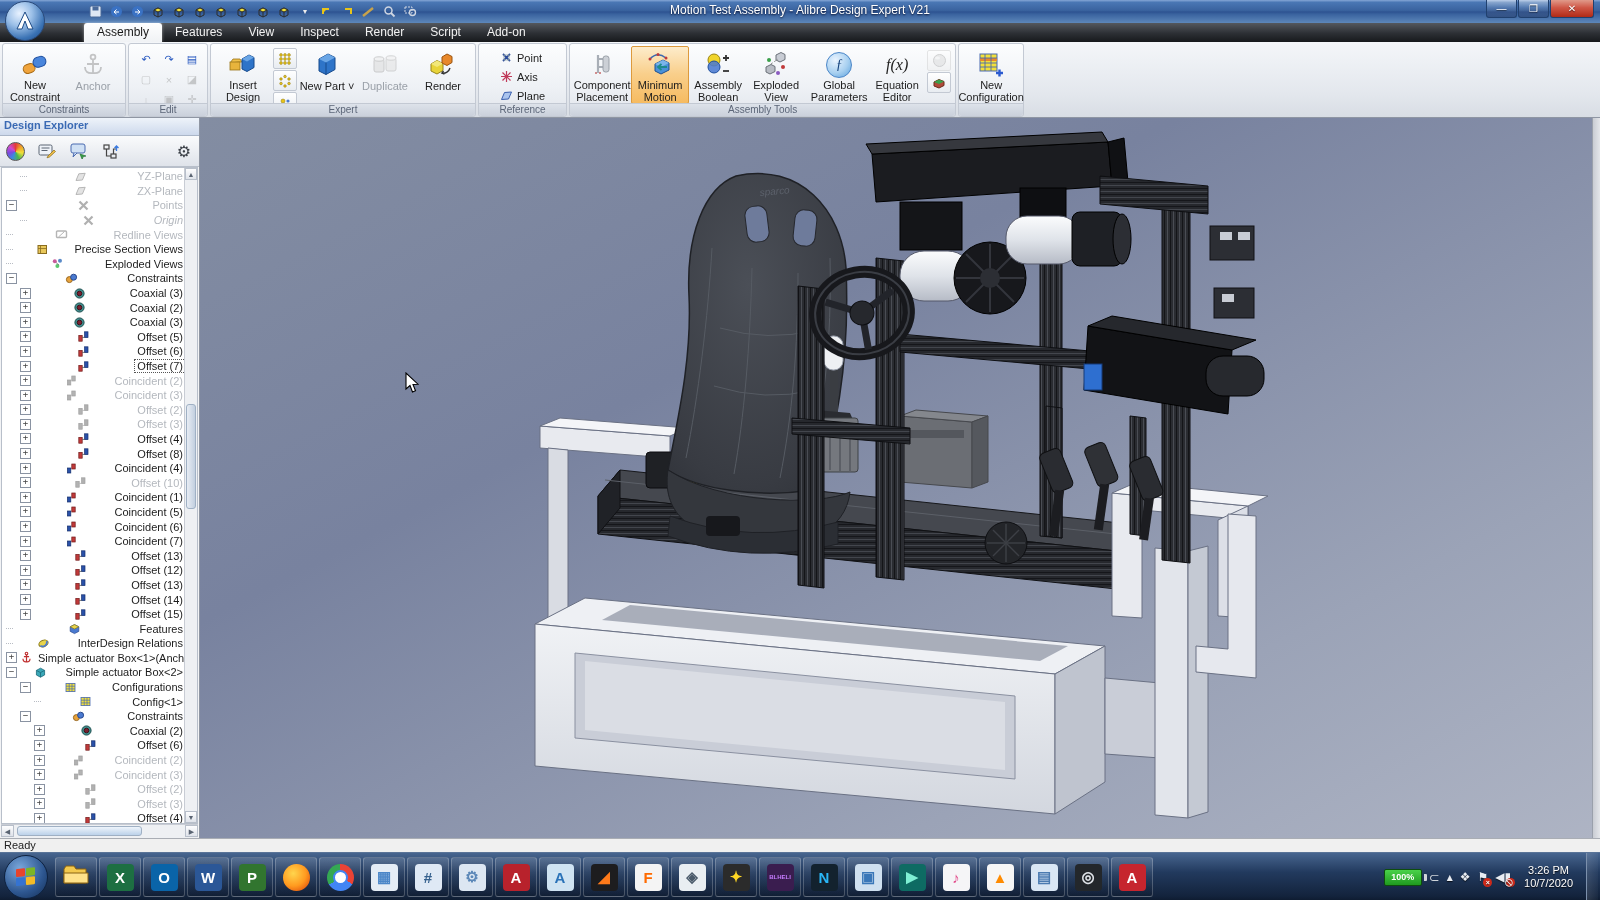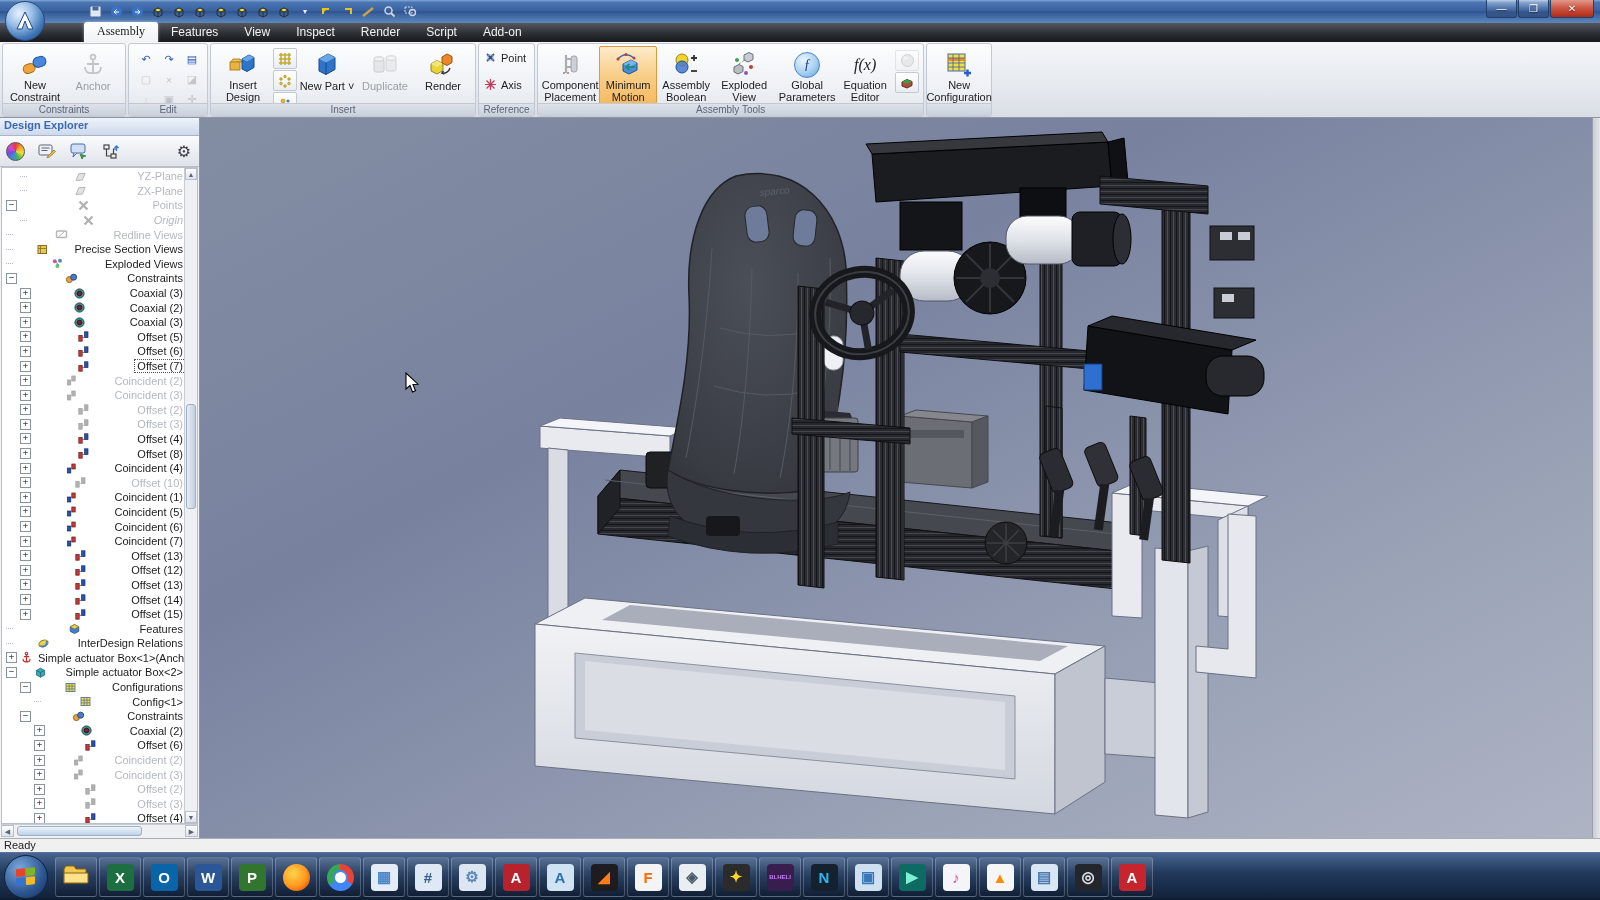--- a/index.html
+++ b/index.html
@@ -23,21 +23,21 @@
     font-size:10px;color:#fff;border:1px solid #20406e;border-top:none;
     background:linear-gradient(rgba(255,255,255,.45),rgba(255,255,255,.1) 45%,rgba(0,0,30,.25));
     border-radius:0 0 3px 3px;margin-left:1px;text-shadow:0 1px 1px rgba(0,0,0,.6);}
   .winbtn.close{width:42px;background:linear-gradient(#e09a8a,#cf5746 45%,#b02a16);}
 
   
   #menubar{position:absolute;left:0;top:23px;width:1600px;height:19px;
     background:linear-gradient(#54585e,#2c2f34 55%,#17191c);display:flex;align-items:flex-end;padding-left:84px;box-sizing:border-box;}
   .mtab{font-size:12px;color:#f2f2f2;padding:2px 13px 3px;cursor:default;}
   .mtab.active{background:linear-gradient(#ffffff,#f0f2f5);color:#1a1a1a;border-radius:3px 3px 0 0;
-    box-shadow:0 0 3px rgba(255,255,255,.5);font-family:Liberation Serif, serif;}
+    box-shadow:0 0 3px rgba(255,255,255,.5);}
 
   
   #ribbon{position:absolute;left:0;top:42px;width:1600px;height:76px;
     background:linear-gradient(#f4f6f9,#e3e7ed 70%,#d8dde4);border-bottom:1px solid #8f96a3;
     display:flex;align-items:stretch;padding:1px 0 0 2px;box-sizing:border-box;}
   .rgroup{position:relative;margin-right:2px;border:1px solid #c3c9d3;border-radius:3px;
     background:linear-gradient(#fcfdfe,#eef1f5 60%,#e1e5ec);padding:2px 3px 14px 3px;
     display:flex;align-items:flex-start;}
   .rgroup-label{position:absolute;left:0;right:0;bottom:0;height:12px;font-size:10px;color:#5c6678;
     text-align:center;line-height:12px;background:linear-gradient(#dde2ea,#cad0db);
@@ -48,21 +48,21 @@
   .rbtn .ricon{height:30px;display:flex;align-items:center;justify-content:center;}
   .rbtn.disabled{color:#9aa0a8;}
   .rbtn.disabled .ricon{filter:grayscale(1) opacity(.5);}
   .rbtn.active{background:linear-gradient(#fdeccb,#f9cf8b 48%,#f6bb61);border:1px solid #dd9a3c;}
   .small-col{display:flex;flex-direction:column;gap:1px;margin:2px 1px;}
   .sbtn{width:22px;height:19px;border:1px solid #c3c9d3;border-radius:2px;
     background:linear-gradient(#fff,#e8ecf1);display:flex;align-items:center;justify-content:center;font-size:11px;}
   .sbtn.noborder{border-color:transparent;background:none;}
   .sbtn.disabled{filter:grayscale(1) opacity(.45);}
   .edit-grid{display:grid;grid-template-columns:repeat(3,22px);grid-auto-rows:19px;gap:1px;margin:3px 2px;}
-  .ref-col{display:flex;flex-direction:column;gap:10px;margin:3px 2px;}
+  .ref-col{display:flex;flex-direction:column;gap:2px;margin:3px 18px;}
   .ref-item{display:flex;align-items:center;gap:4px;font-size:11px;color:#1d1d1d;height:17px;}
   .vsep{width:1px;background:#c3c9d3;margin:4px 2px;}
 
   
   #panel{position:absolute;left:0;top:118px;width:200px;bottom:62px;background:#f2f3f5;
     border-right:1px solid #8f96a3;box-sizing:border-box;display:flex;flex-direction:column;}
   #panel-title{height:15px;font-size:11px;font-weight:bold;color:#3a6ab4;padding:1px 4px;
     background:linear-gradient(#eef3fa,#cdd9ec);border-bottom:1px solid #aab6c8;}
   #panel-tools{height:30px;background:linear-gradient(#fafbfc,#dfe3ea);border-bottom:1px solid #b8bfca;
     display:flex;align-items:center;padding:0 4px;gap:10px;}
@@ -230,20 +230,21 @@
           <line x1="8" y1="8" x2="11.5" y2="11.5" stroke="#cfd6e2" stroke-width="1.8"></line>
         </svg>
       </div>
       <div class="qat-btn">
         <svg width="13" height="13">
           <rect x="1" y="2" width="7" height="6" fill="none" stroke="#cfd6e2" stroke-dasharray="2 1"></rect>
           <circle cx="8.5" cy="7.5" r="3" fill="none" stroke="#cfd6e2" stroke-width="1.4"></circle>
         </svg>
       </div>
     </div>
+  <div id="title-text">Motion Test Assembly - Alibre Design Expert V21</div>
   <div id="win-buttons">
     <div class="winbtn">—</div>
     <div class="winbtn">❐</div>
     <div class="winbtn close">✕</div>
   </div>
 </div>
 
 <div id="menubar">
     <div class="mtab active">Assembly</div>
     <div class="mtab">Features</div>
@@ -367,21 +368,21 @@
       <div class="ricon">
         <svg width="30" height="28" viewBox="0 0 30 28">
           <path d="M3 13 l6-3.5 6 3 v7 l-6 3.5 -6-3 z" fill="#e8d43a" stroke="#98841a"></path>
           <path d="M3 13 l6-3.5 6 3 -6 3.5 z" fill="#f2e87a"></path>
           <path d="M14 6 l5-3 5 2.5 v6 l-5 3 -5-2.5 z" fill="#e8882a" stroke="#9a5410"></path>
           <path d="M22 17 a7 7 0 0 1 -8 5 l1.5-2 m-1.5 2 l2.5 1" fill="none" stroke="#333" stroke-width="1.4"></path>
         </svg>
       </div>
       <span>Render</span>
     </div>
-    <div class="rgroup-label">Insert</div>
+    <div class="rgroup-label">Expert</div>
   </div>
 
   <div class="rgroup">
     <div class="ref-col">
       <div class="ref-item">
         <svg width="13" height="13" viewBox="0 0 13 13">
           <path d="M3 3 l7 7 m0-7 l-7 7" stroke="#2a4a9a" stroke-width="1.8"></path>
           <rect x="4" y="4" width="5" height="5" fill="none" stroke="#9aa" stroke-width=".8"></rect>
         </svg>
         <span>Point</span>
@@ -1293,13 +1294,29 @@
       <div class="tb">
         <div class="tile" style="background: rgb(217, 230, 244); color: rgb(74, 122, 176);">▤</div>
       </div>
       <div class="tb">
         <div class="tile" style="background: rgb(35, 39, 43); color: rgb(223, 227, 232);">◎</div>
       </div>
       <div class="tb">
         <div class="tile" style="background: rgb(198, 37, 46); color: rgb(255, 255, 255);">A</div>
       </div>
     </div>
+  <div id="tray">
+    <div id="battery">
+      <div class="cell">100%</div>
+      <div class="nub"></div>
+      <span style="color:#cfd4da;font-size:13px;">⊂</span>
+    </div>
+    <span class="tray-ico">▴</span>
+    <span class="tray-ico">❖</span>
+    <span class="tray-ico">⚑<span class="badge">×</span></span>
+    <span class="tray-ico">◀▮<span class="badge">⃠</span></span>
+    <div id="clock">
+      <div>3:26 PM</div>
+      <div>10/7/2020</div>
+    </div>
+    <div id="show-desktop"></div>
+  </div>
 </div>
 
 </body></html>

